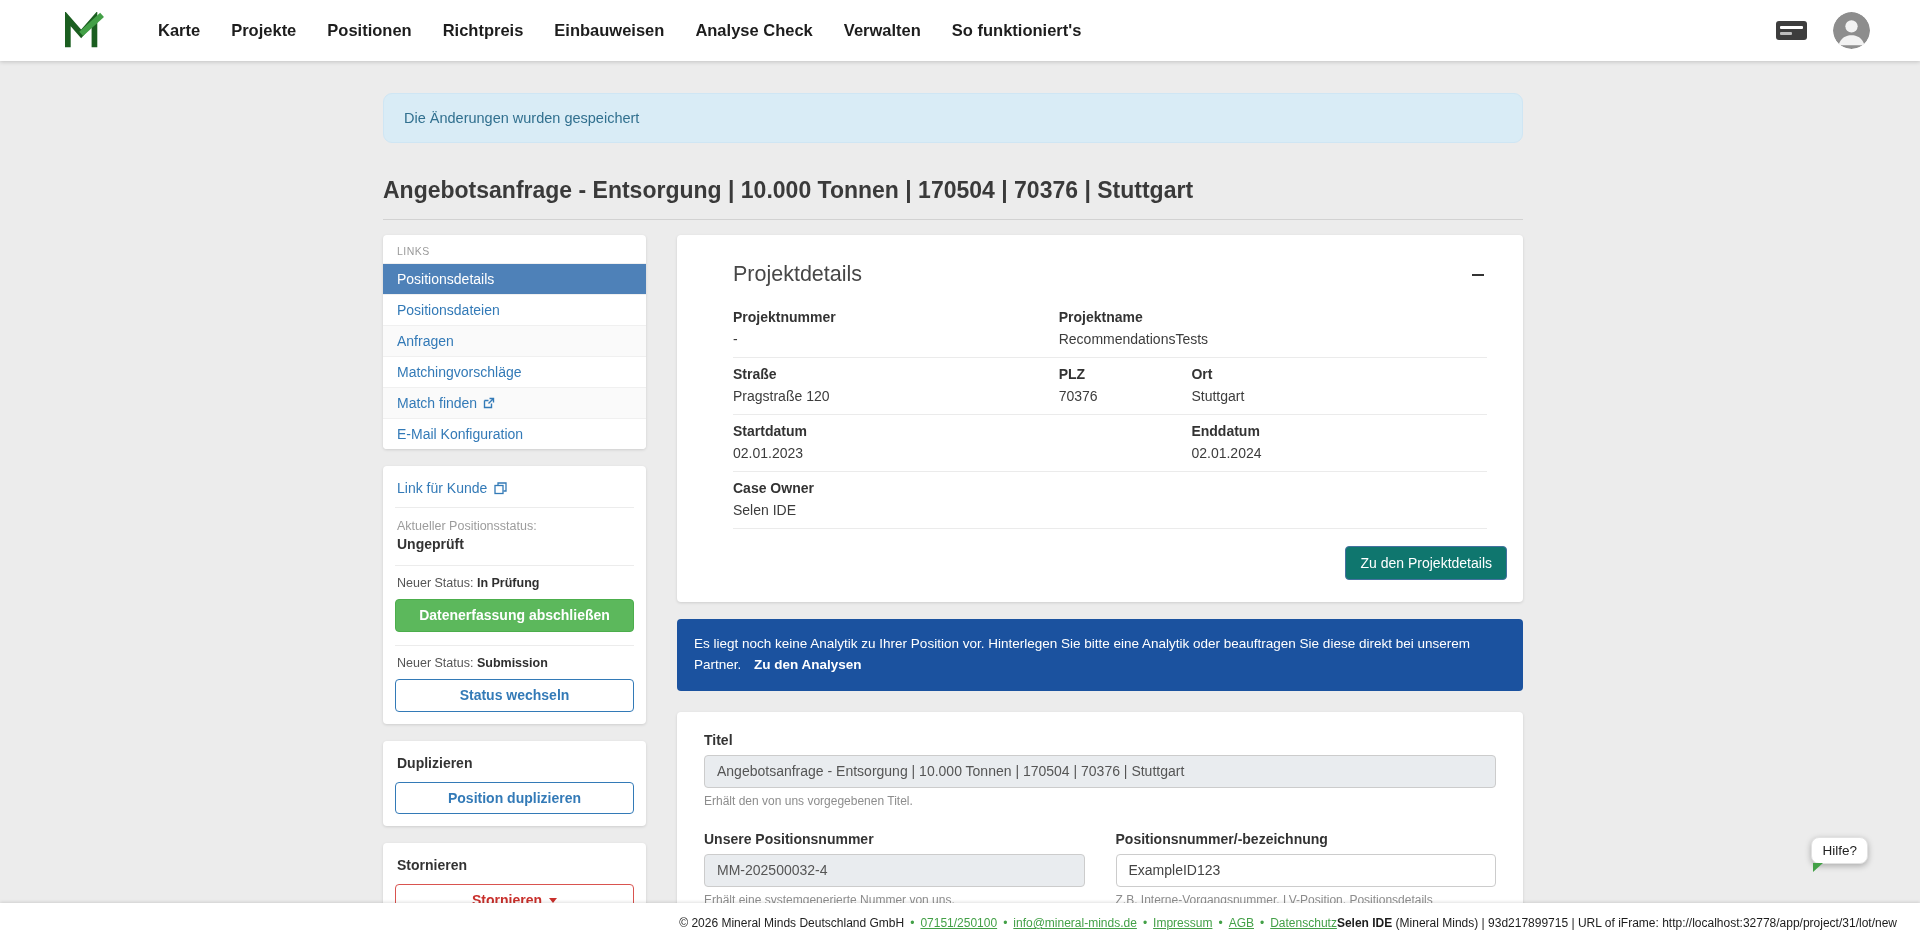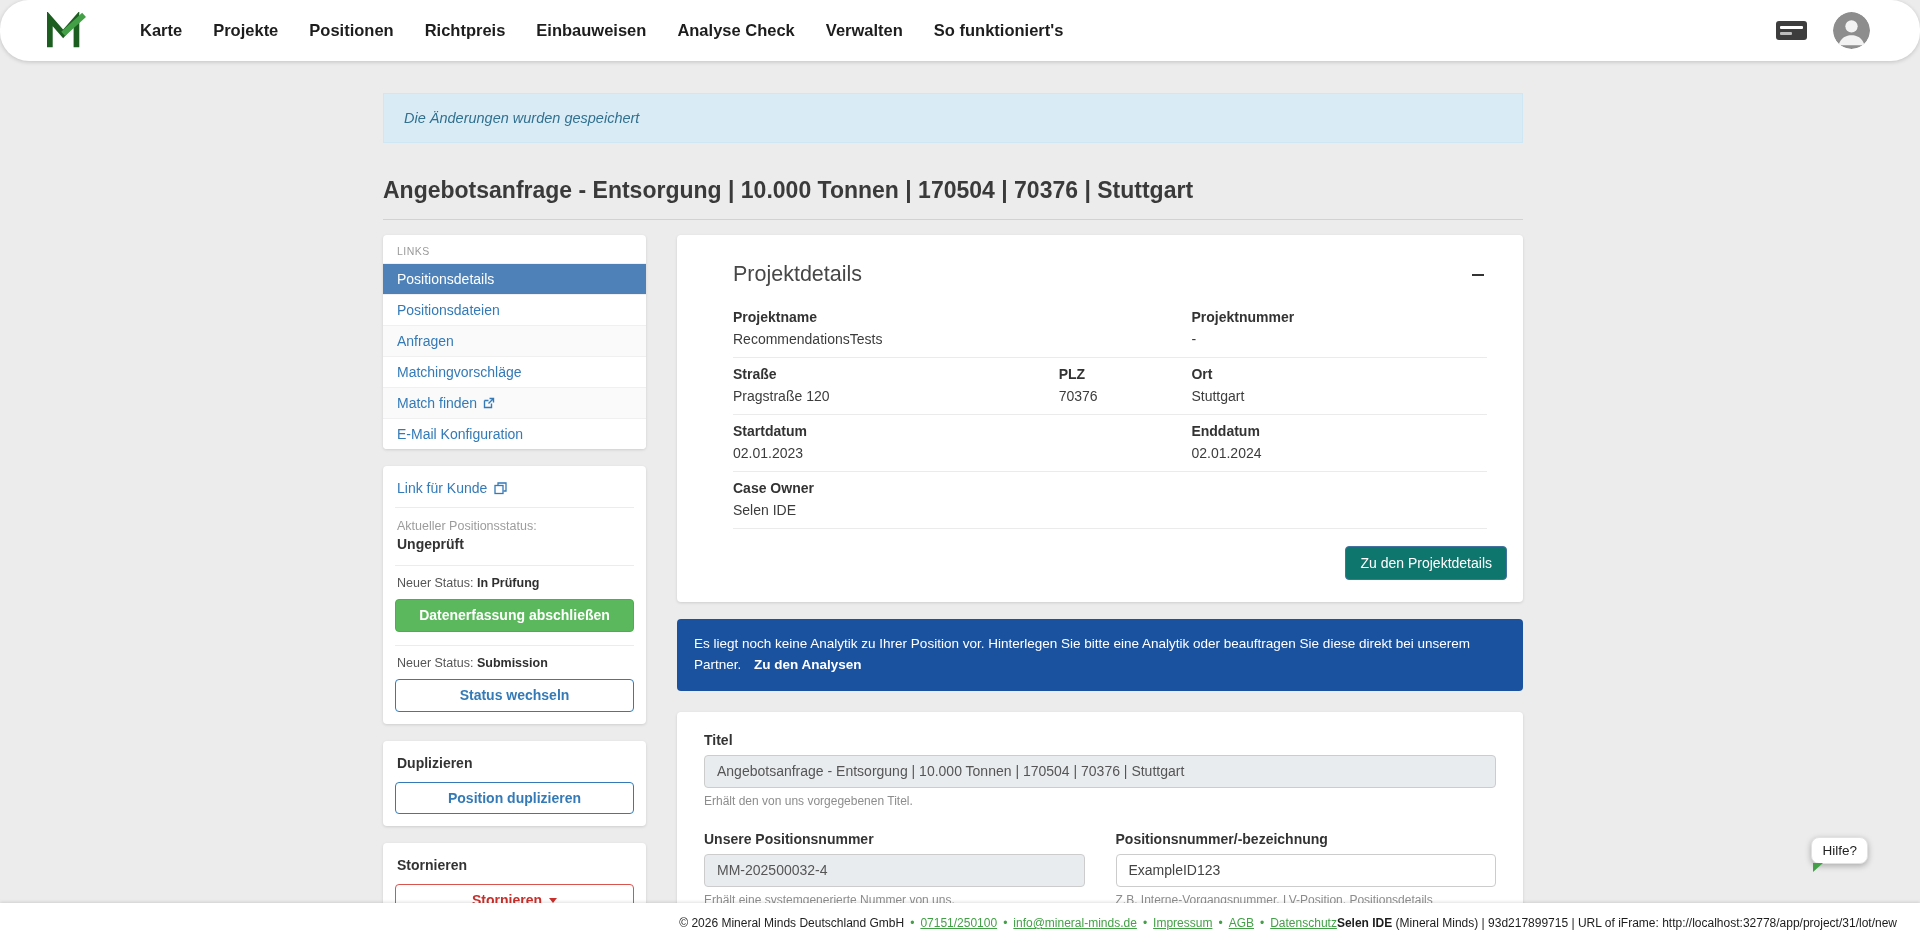--- a/index.html
+++ b/index.html
@@ -8,38 +8,38 @@
     font-family:"Liberation Sans", sans-serif;
     background:#ececec; color:#333; font-size:14px;
     overflow:hidden; display:flex; flex-direction:column;
   }
   a { text-decoration:none; cursor:pointer; }
 
   
   .navbar {
     flex:0 0 61px; height:61px; background:#fff;
     display:flex; align-items:center;
-    padding:0 50px 0 45px;
+    padding:0 50px 0 63px;
     box-shadow:0 1px 4px rgba(0,0,0,.18);
-    position:relative; z-index:6;border-radius:29px;
+    position:relative; z-index:6;
   }
   .brand { margin-right:53px; display:flex; align-items:center; }
   .nav-links { display:flex; gap:31px; flex:1; align-items:center; }
   .nav-link { font-size:16.5px; font-weight:600; color:#1d1d1d; white-space:nowrap; }
   .nav-right { display:flex; align-items:center; gap:25px; }
   .icon-btn { display:inline-flex; cursor:pointer; }
   .avatar { width:37px; height:37px; border-radius:50%; overflow:hidden; display:inline-flex; cursor:pointer; }
 
   
   .content { flex:1 1 auto; overflow:hidden; position:relative; }
   .container { width:1140px; margin-left:383px; padding-top:32px; }
 
   .alert-success {
     background:#d9ecf6; border:1px solid #cfe6f4; color:#31708f;
-    border-radius:0; padding:16px 20px; font-size:14.5px; margin-bottom:34px;font-style:italic;
+    border-radius:9px; padding:16px 20px; font-size:14.5px; margin-bottom:34px;
   }
   .page-title {
     font-size:23px; font-weight:700; color:#3a3a3a;
     padding-bottom:15px; border-bottom:1px solid #d2d2d2; margin-bottom:15px;
   }
   .layout { display:flex; gap:31px; align-items:flex-start; }
   .sidebar { flex:0 0 263px; width:263px; }
   .main-col { flex:1; min-width:0; }
 
   .card { background:#fff; border-radius:4px; box-shadow:0 1px 3px rgba(0,0,0,.13); margin-bottom:17px; }
@@ -241,27 +241,27 @@
       <main class="main-col">
 
         <section class="card project-card">
           <div class="project-head">
             <h2 class="project-title">Projektdetails</h2>
             <button class="collapse-btn"></button>
           </div>
 
           <div class="pd-grid">
             <div class="pd-row">
+              <div class="pd-cell">
+                <div class="lbl">Projektnummer</div>
+                <div class="val">-</div>
+              </div>
               <div class="pd-cell span2">
                 <div class="lbl">Projektname</div>
                 <div class="val">RecommendationsTests</div>
-              </div>
-              <div class="pd-cell">
-                <div class="lbl">Projektnummer</div>
-                <div class="val">-</div>
               </div>
             </div>
             <div class="pd-row">
               <div class="pd-cell">
                 <div class="lbl">Straße</div>
                 <div class="val">Pragstraße 120</div>
               </div>
               <div class="pd-cell">
                 <div class="lbl">PLZ</div>
                 <div class="val">70376</div>

